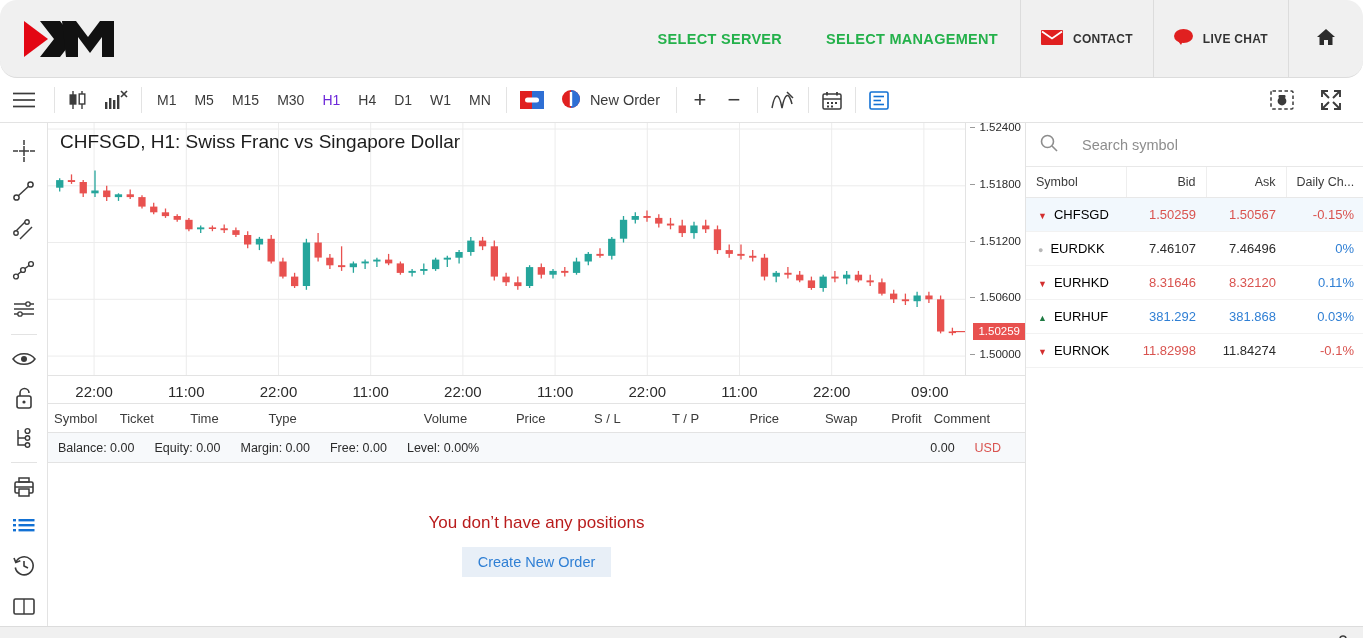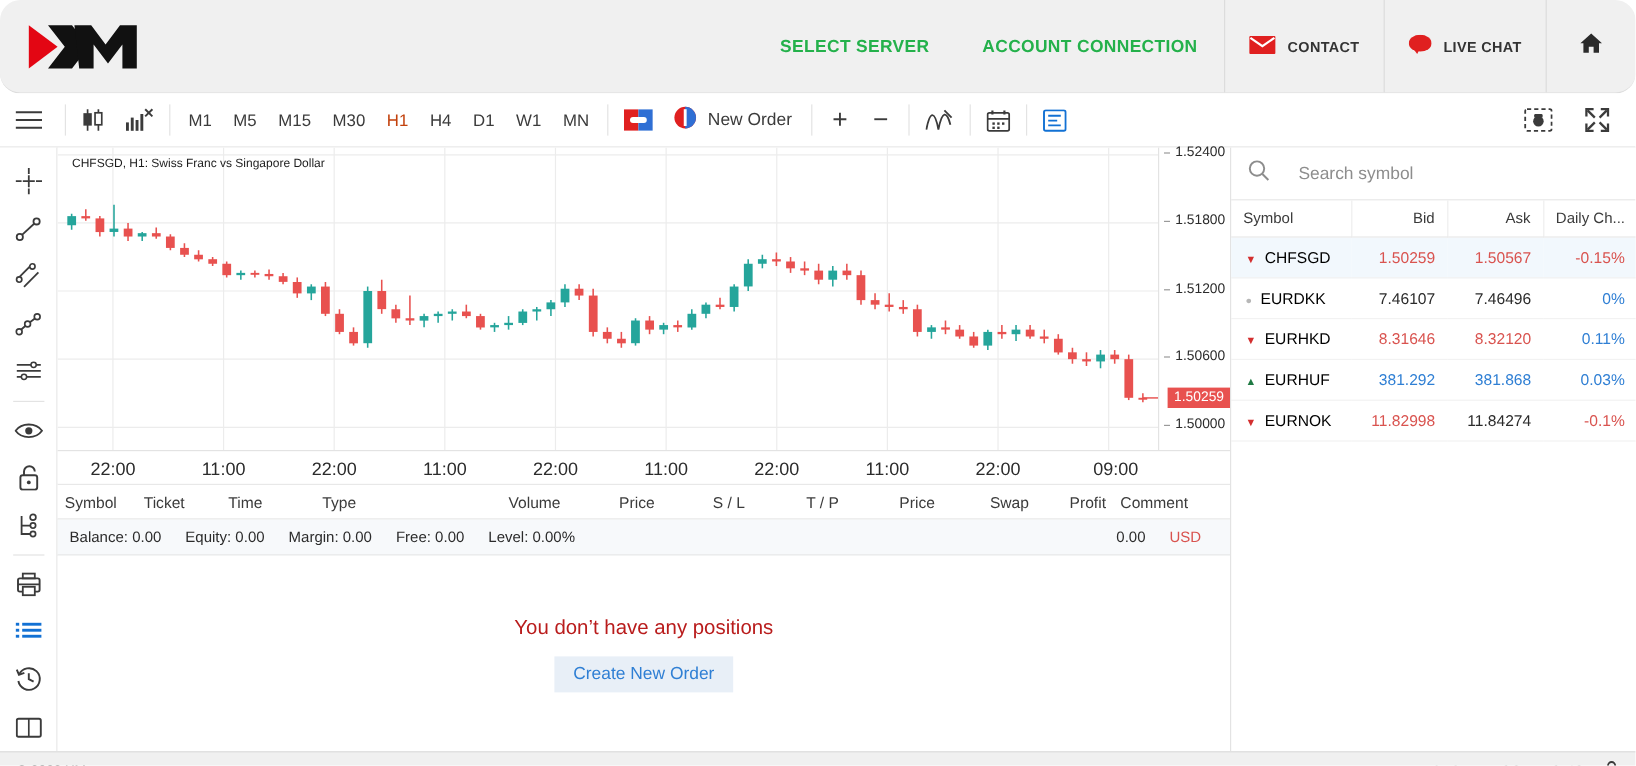--- a/index.html
+++ b/index.html
@@ -44,21 +44,21 @@
     display: flex; align-items: center; justify-content: center;
     height: 45px; min-width: 34px; padding: 0 7px; cursor: pointer;
     color: #3b3b3b;
   }
   .tb-hamburger { width: 48px; }
   .tb-sep { width: 1px; height: 26px; background: #e3e3e3; margin: 0 6px; }
   .tf {
     font-size: 14px; color: #3b3b3b; padding: 0 9px; height: 45px;
     display: flex; align-items: center; cursor: pointer;
   }
-  .tf.active { color: #c2410c; }
+  .tf.active { color: #6d28d9; }
   .neworder {
     display: flex; align-items: center; gap: 9px; padding: 0 10px;
     font-size: 14.5px; color: #3b3b3b; cursor: pointer; height: 45px;
   }
   .tb-right { margin-left: auto; display: flex; align-items: center; padding-right: 14px; gap: 12px;}
   
   .body-area { display: flex; width: 1363px; height: 503px; }
   .leftbar {
     width: 48px; background: #fff; border-right: 1px solid #e3e3e3;
     display: flex; flex-direction: column; align-items: center;
@@ -68,21 +68,21 @@
     width: 40px; height: 40px; display: flex; align-items: center;
     justify-content: center; cursor: pointer; color: #3b3b3b; position: relative;
   }
   .lb-icon.active { color: #1271d4; }
   .lb-div { width: 26px; height: 1px; background: #e3e3e3; margin: 4px 0; }
   .center-col { flex: 1; display: flex; flex-direction: column; min-width: 0; }
   .chart-row { display: flex; height: 252px; }
   
   .chart-box { flex: 1; position: relative; background: #fff; min-width: 0;}
   .chart-title {
-    position: absolute; left: 12px; top: 8px; font-size: 10px;
+    position: absolute; left: 12px; top: 8px; font-size: 19px;
     color: #1c1c1c; z-index: 5;
   }
   .chart-svg { display: block; }
   .price-axis {
     width: 60px; position: relative; background: #fff;
     border-left: 1px solid #e3e3e3;
   }
   .price-tick {
     position: absolute; right: 4px; font-size: 11.5px; color: #2b2b2b;
     white-space: nowrap;
@@ -178,21 +178,21 @@
 <div class="header">
   <div class="logo-wrap">
     <svg width="110" height="48" viewBox="0 0 110 48">
       <path d="M6 6 L30 24 L6 42 Z" fill="#e30613"></path>
       <path d="M22 6 L42 6 L56 24 L42 42 L22 42 L36 24 Z" fill="#111"></path>
       <path d="M44 6 L58 6 L70 22 L82 6 L96 6 L96 42 L84 42 L84 22 L72 38 L60 22 L60 42 L48 42 Z" fill="#111"></path>
     </svg>
   </div>
   <div class="header-spacer"></div>
   <a class="nav-link" href="#">SELECT SERVER</a>
-  <a class="nav-link" href="#">ACCOUNT CONNECTION</a>
+  <a class="nav-link" href="#">SELECT MANAGEMENT</a>
   <div class="nav-cell">
     <span>
       <svg width="22" height="15" viewBox="0 0 22 15">
           <rect x="0" y="0" width="22" height="15" rx="1" fill="#e02020"></rect>
           <path d="M1 1.5 L11 8.5 L21 1.5" stroke="#fff" stroke-width="1.8" fill="none"></path>
         </svg>
     </span>
     <span>CONTACT</span>
   </div>
   <div class="nav-cell last">

